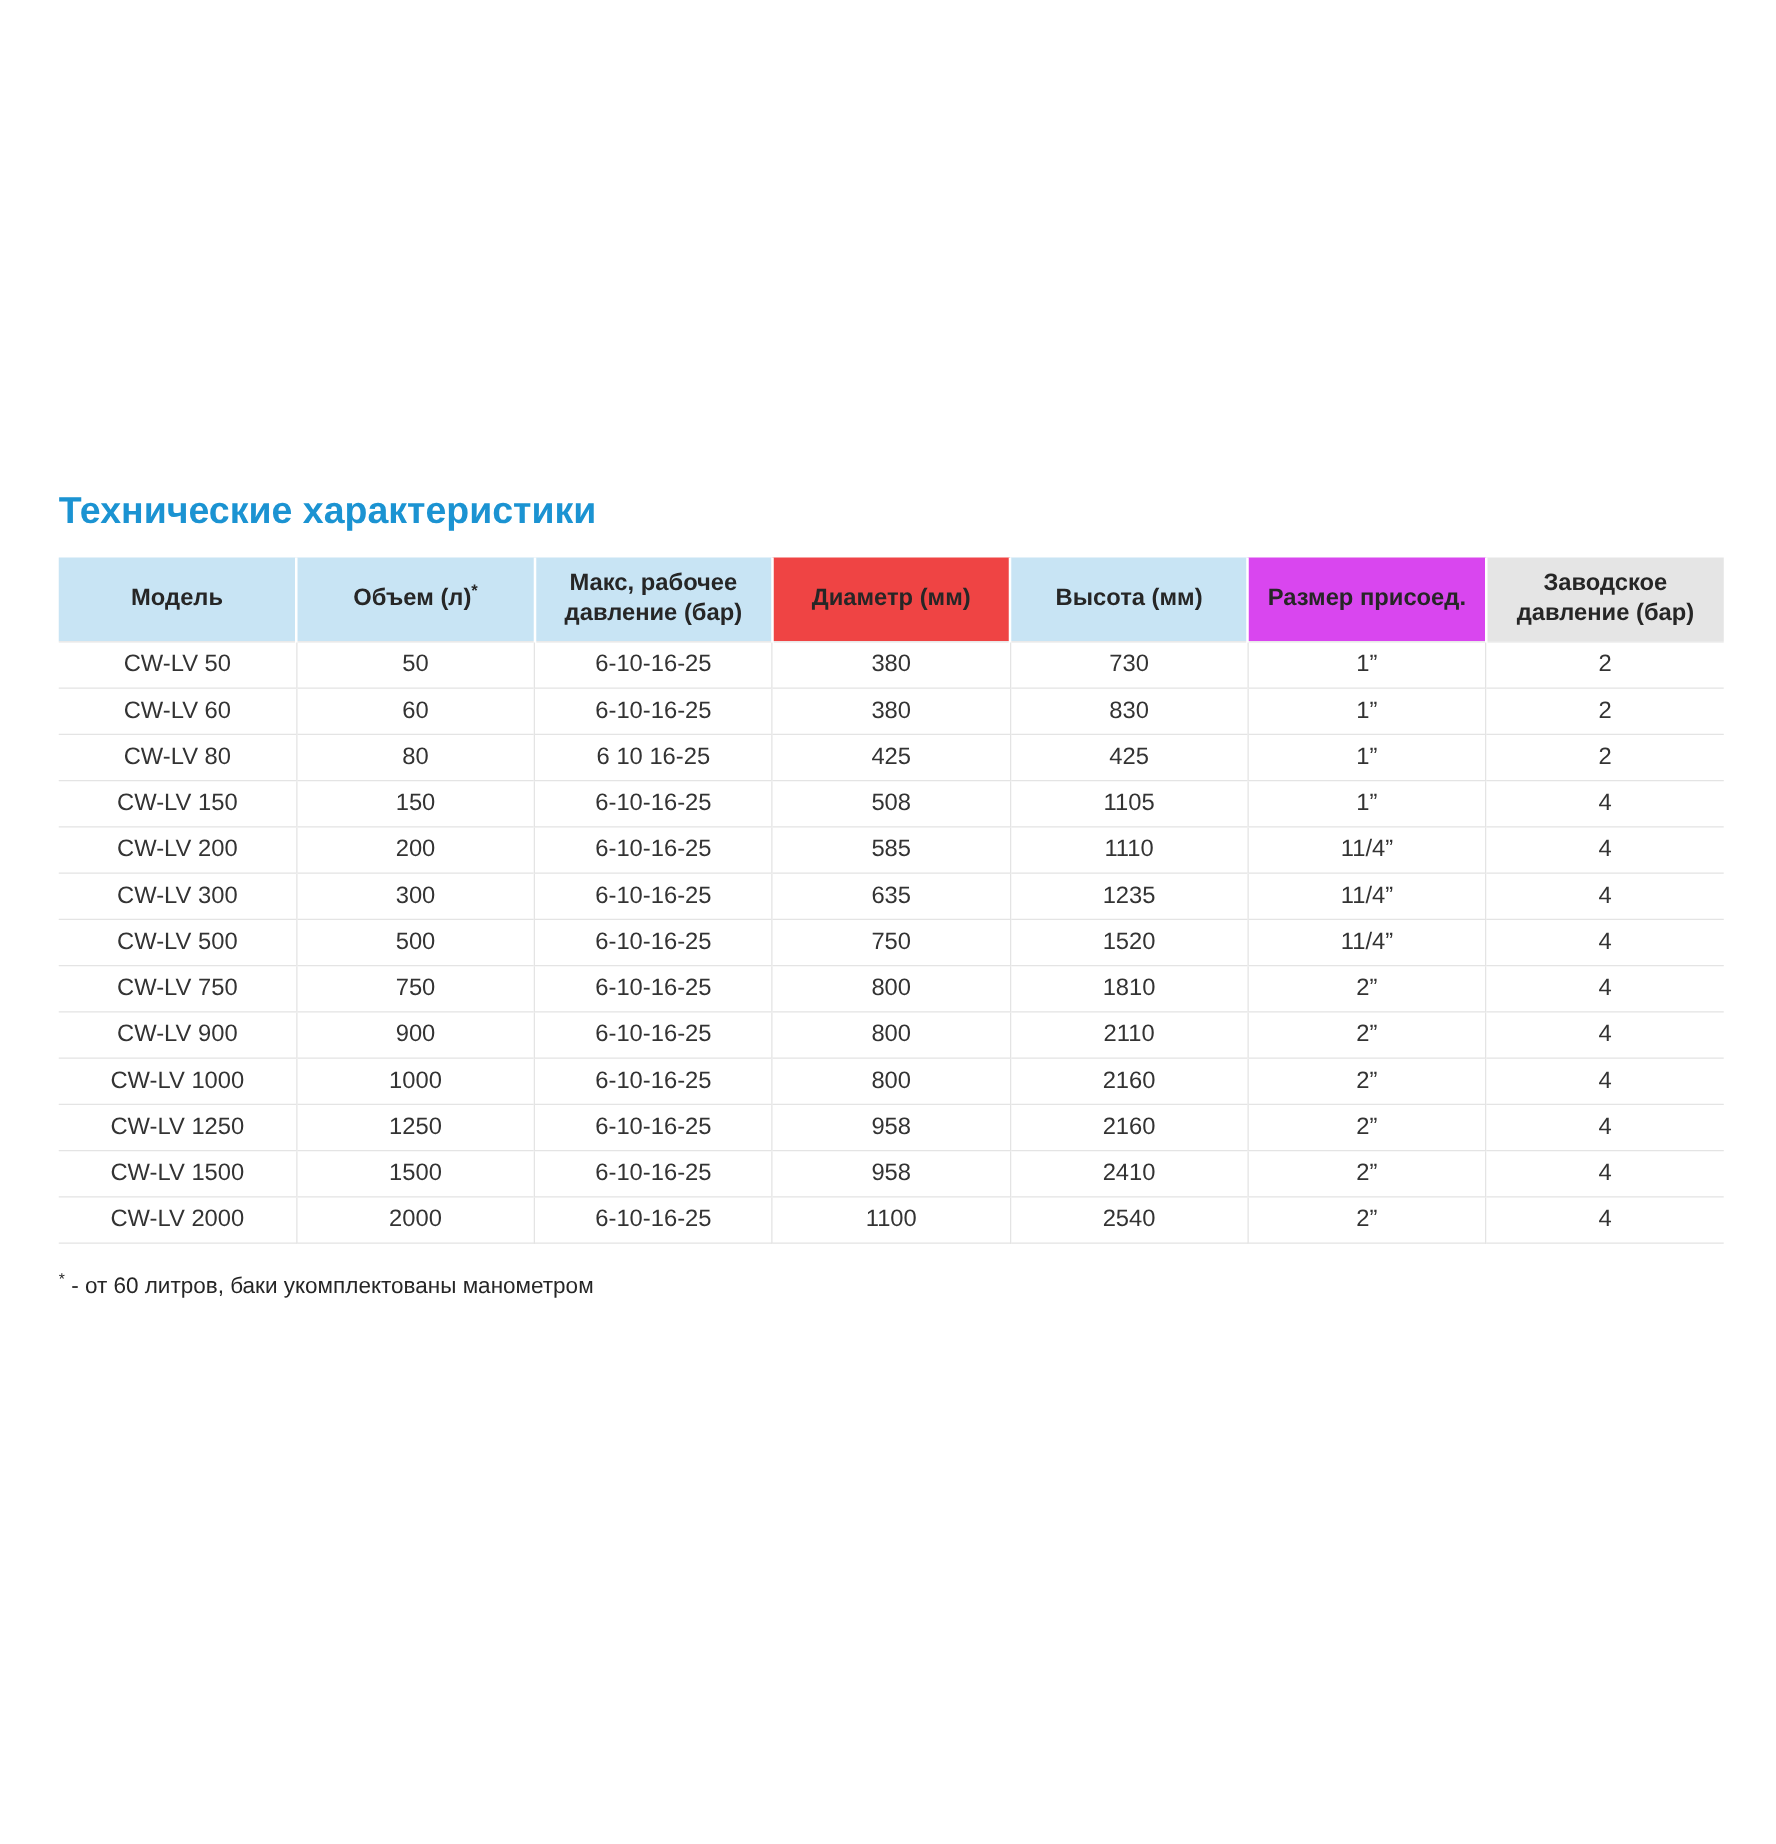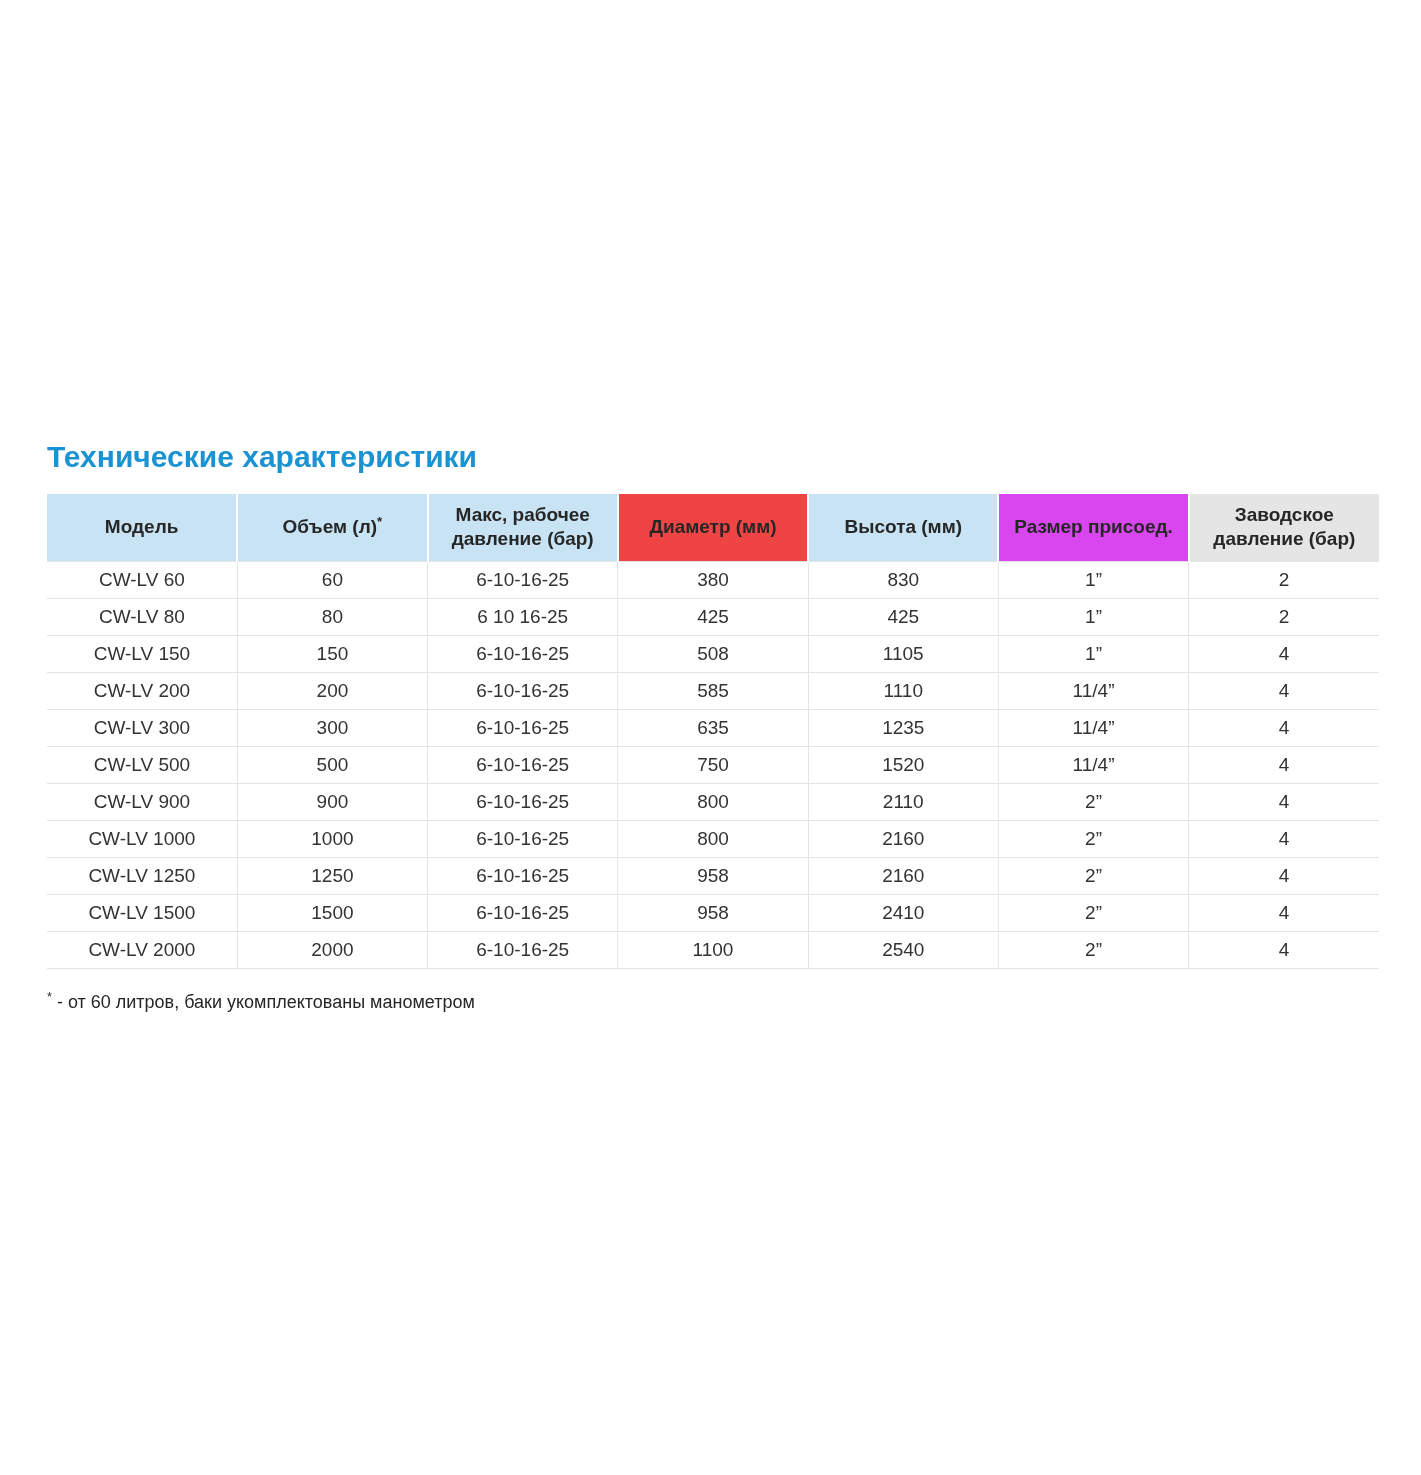--- a/index.html
+++ b/index.html
@@ -76,36 +76,45 @@
     margin: 19px 0 0 0;
     font-size: 18px;
     line-height: 28px;
     color: #262626;
   }
 </style>
 </head>
 <body>
 
 <div class="page">
-  <h1 class="title" style="color: rgb(27, 147, 210); margin-top: 48px;">Технические характеристики</h1>
+  <h1 class="title" style="color: rgb(27, 147, 210);">Технические характеристики</h1>
 
   <table class="spec-table">
     <thead>
       <tr>
           <th style="background: rgb(200, 228, 244);">Модель</th>
           <th style="background: rgb(200, 228, 244);">Объем (л)<sup>*</sup></th>
           <th style="background: rgb(200, 228, 244);">Макс, рабочее давление (бар)</th>
           <th style="background: #ef4444;">Диаметр (мм)</th>
           <th style="background: rgb(200, 228, 244);">Высота (мм)</th>
           <th style="background: #d946ef;">Размер присоед.</th>
           <th style="background: #e5e5e5;">Заводское давление (бар)</th>
         </tr>
     </thead>
     <tbody>
         <tr>
+          <td>CW-LV 50</td>
+          <td>50</td>
+          <td>6-10-16-25</td>
+          <td>380</td>
+          <td>730</td>
+          <td>1”</td>
+          <td>2</td>
+        </tr>
+        <tr>
           <td>CW-LV 60</td>
           <td>60</td>
           <td>6-10-16-25</td>
           <td>380</td>
           <td>830</td>
           <td>1”</td>
           <td>2</td>
         </tr>
         <tr>
           <td>CW-LV 80</td>
@@ -146,20 +155,29 @@
         <tr>
           <td>CW-LV 500</td>
           <td>500</td>
           <td>6-10-16-25</td>
           <td>750</td>
           <td>1520</td>
           <td>11/4”</td>
           <td>4</td>
         </tr>
         <tr>
+          <td>CW-LV 750</td>
+          <td>750</td>
+          <td>6-10-16-25</td>
+          <td>800</td>
+          <td>1810</td>
+          <td>2”</td>
+          <td>4</td>
+        </tr>
+        <tr>
           <td>CW-LV 900</td>
           <td>900</td>
           <td>6-10-16-25</td>
           <td>800</td>
           <td>2110</td>
           <td>2”</td>
           <td>4</td>
         </tr>
         <tr>
           <td>CW-LV 1000</td>

